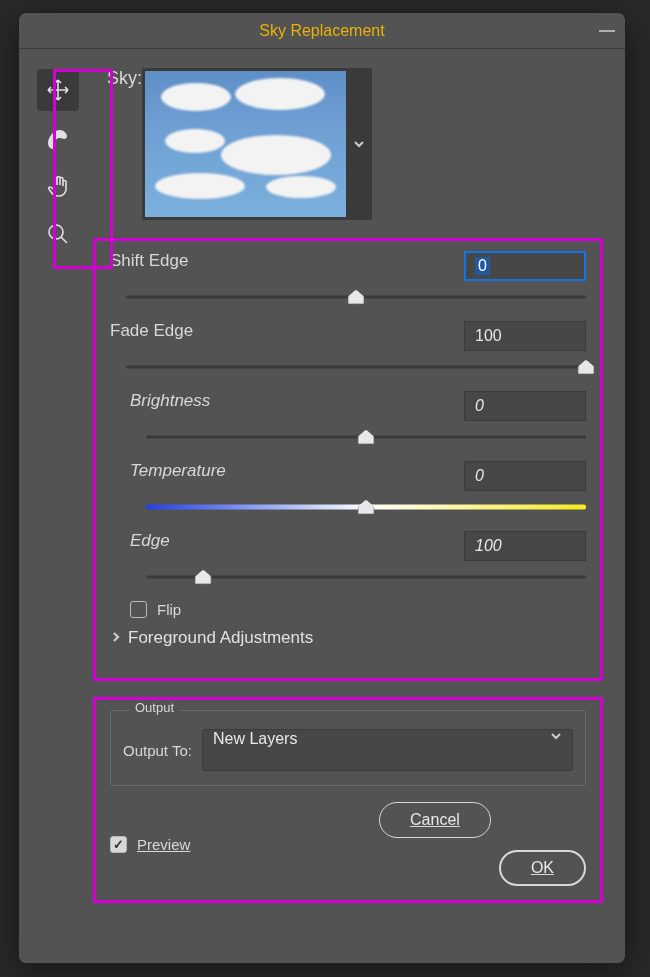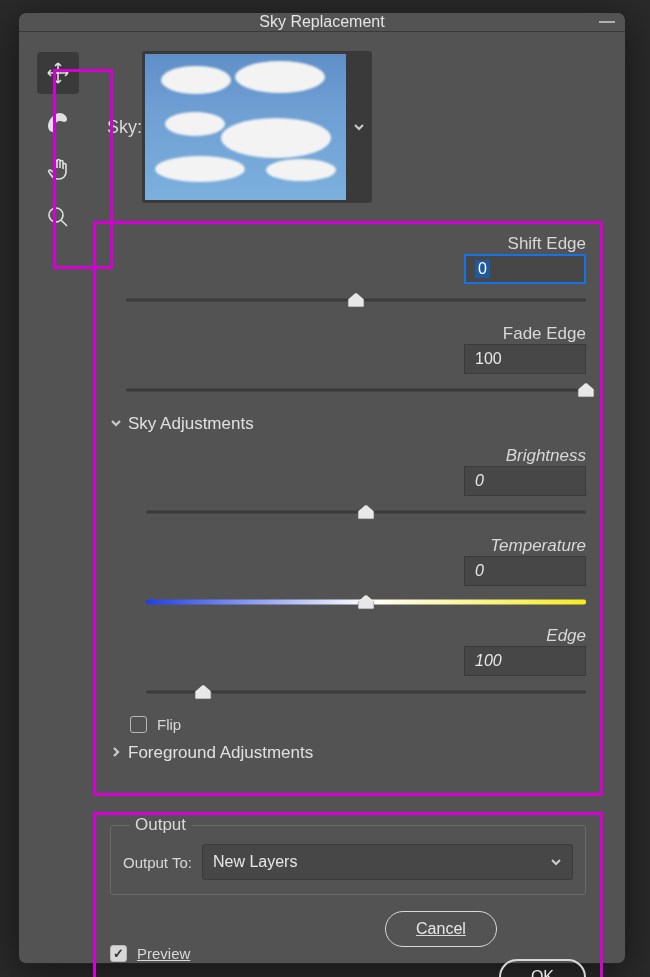--- a/index.html
+++ b/index.html
@@ -25,21 +25,21 @@
     border-radius: 8px;
     box-shadow: 0 8px 40px rgba(0,0,0,0.5);
     display: flex; flex-direction: column;
   }
   .titlebar {
     height: 36px;
     border-bottom: 1px solid #3a3a3a;
     display: flex; align-items: center; justify-content: center;
     position: relative;
   }
-  .titlebar .title { font-weight: 500; color:#e5e5e5; font-size:16px;}
+  .titlebar .title { font-weight: 500; color:#eab308; font-size:16px;}
   .titlebar .min {
     position: absolute; right: 10px; top: 50%; transform: translateY(-50%);
     width: 16px; height: 2px; background: #b0b0b0;
   }
   .body {
     flex: 1; display: flex; padding: 14px 0 0 14px; gap: 10px;
   }
   .toolcol {
     width: 50px; display: flex; flex-direction: column; gap: 6px; align-items:center;
     padding-top: 6px;
@@ -48,21 +48,21 @@
     width: 42px; height: 42px; border-radius: 4px;
     display:flex; align-items:center; justify-content:center;
     color:#e0e0e0;
   }
   .tool.selected { background:#3a3a3a; }
   .tool svg { width: 24px; height: 24px; stroke:#e0e0e0; fill:none; stroke-width:1.6;}
   .tool.brush svg { fill:#e0e0e0; stroke:none;}
   .main {
     flex:1; padding-right: 22px;
   }
-  .sky-row { display:flex; align-items:center; margin: 5px 0 18px 14px;}
+  .sky-row { display:flex; align-items:flex-start; margin: 5px 0 18px 14px;}
   .sky-label { font-size:18px; color:#d8d8d8;}
   .sky-dd {
     width: 230px; height: 152px; background:#3a3a3a; border-radius:3px;
     display:flex; align-items:stretch; position:relative; overflow:hidden;
   }
   .sky-thumb {
     flex:1; margin:3px 0 3px 3px;
     background: linear-gradient(180deg,#5f8fc7 0%,#6f9fd3 40%,#7bb0dd 100%);
     position:relative; overflow:hidden;
   }
@@ -72,21 +72,21 @@
   .group {
     border: 3px solid #d400d4;
     border-radius: 2px;
     padding: 10px 14px 18px 14px;
     margin-bottom: 16px;
   }
   .hl-tools {
     position:absolute; left:34px; top:56px; width:60px; height:200px;
     border:3px solid #d400d4; pointer-events:none;
   }
-  .row { display:flex; align-items:flex-end; justify-content:space-between; margin-bottom:6px;flex-direction:column;}
+  .row { display:flex; align-items:flex-start; justify-content:space-between; margin-bottom:6px;}
   .row .rlabel { font-size:17px; color:#d8d8d8; }
   .numbox {
     width: 122px; height: 30px; background:#474747; border:1px solid #3a3a3a;
     color:#e8e8e8; padding: 0 10px; font-size:16px; display:flex; align-items:center;
   }
   .numbox.focused { border:1px solid #1473e6; box-shadow:0 0 0 1px #1473e6 inset; position:relative;}
   .numbox.focused .seltxt { background:#1f5a9e; color:#fff; padding:0 3px;}
   .slider { position:relative; height: 20px; margin: 4px 0 14px 16px; }
   .track { position:absolute; left:0; right:0; top:50%; height:3px; background:#3a3a3a; transform:translateY(-50%); border-radius:2px;}
   .track.grad { background: linear-gradient(90deg,#1f3fe6 0%, #ffffff 50%, #f5ea20 100%); height:5px;}
@@ -109,36 +109,36 @@
   }
   .checkbox.checked { background:#d8d8d8; color:#333;}
   .checkbox.checked::after{ content:"✓"; font-size:13px; line-height:1; color:#333; font-weight:bold;}
   .output-group {
     border: 3px solid #d400d4; padding: 0 14px 14px 14px;
   }
   .fieldset {
     border:1px solid #6a6a6a; border-radius:3px; position:relative; padding: 18px 12px 14px 12px;
     margin-top:10px;
   }
-  .legend { position:absolute; top:-11px; left:18px; background:#535353; padding:0 6px; font-size:17px;}
+  .legend { position:absolute; top:-11px; left:18px; background:#535353; padding:0 6px; font-size:13px;}
   .out-row{ display:flex; align-items:center; gap:10px;}
   .select {
-    flex:1; height:36px; background:#474747; border:1px solid #3a3a3a; border-radius:3px;
-    display:flex; align-items:center; justify-content:space-between; padding:0 10px; color:#e8e8e8; font-size:16px;
+    flex:1; height:42px; background:#474747; border:1px solid #3a3a3a; border-radius:3px;
+    display:flex; align-items:flex-start; justify-content:space-between; padding:0 10px; color:#e8e8e8; font-size:16px;
   }
   .select svg{width:12px;height:12px;stroke:#ccc;fill:none;stroke-width:2;}
   .footer {
     display:flex; align-items:center; justify-content:space-between; margin-top:16px;text-decoration:underline;
   }
   .btn {
     height:36px; border-radius:20px; border:1.5px solid #d8d8d8; background:transparent;
     color:#e8e8e8; padding:0 30px; font-size:16px; display:flex; align-items:center; justify-content:center;
   }
   .btn.primary{ border-width:2px;margin-top:48px; }
-  .btns{ display:flex; gap:2px;justify-content:space-between;}
+  .btns{ display:flex; gap:8px;justify-content:space-between;}
 </style>
 </head>
 <body>
 
 <div class="backdrop"></div>
 
 <div class="dialog">
   <div class="titlebar">
     <span class="title">Sky Replacement</span>
     <span class="min"></span>
@@ -206,26 +206,20 @@
 
         <div class="row">
           <span class="rlabel">Fade Edge</span>
           <div class="numbox">100</div>
         </div>
         <div class="slider">
           <div class="track"></div>
             <div class="thumb" style="left:100%"></div>
         </div>
 
-        <div class="section-head">
-          <span class="chev"><svg viewBox="0 0 12 12">
-                <path d="M2 4l4 4 4-4"></path>
-              </svg></span>
-          <span>Sky Adjustments</span>
-        </div>
 
         <div class="indent">
           <div class="row">
             <span class="rlabel">Brightness</span>
             <div class="numbox">0</div>
           </div>
           <div class="slider">
             <div class="track"></div>
               <div class="thumb" style="left:50%"></div>
           </div>

